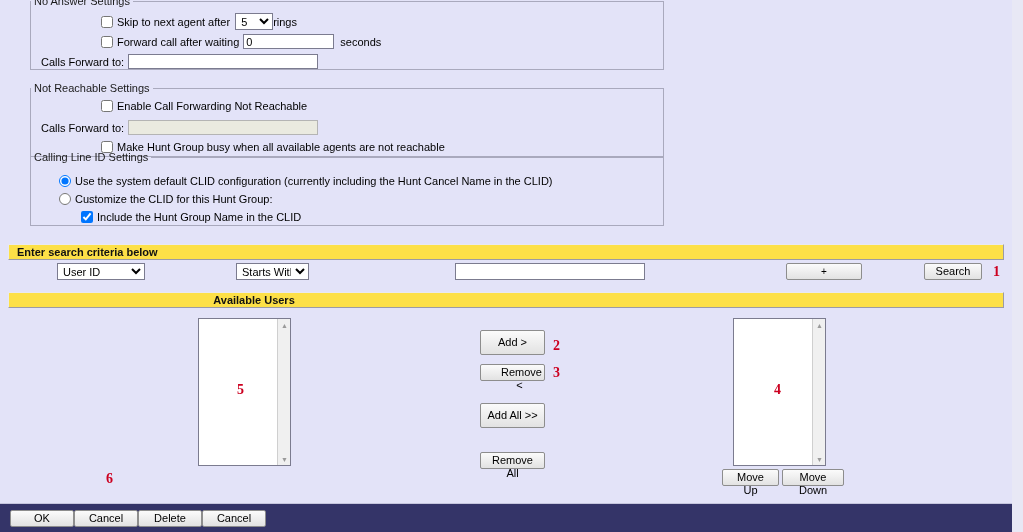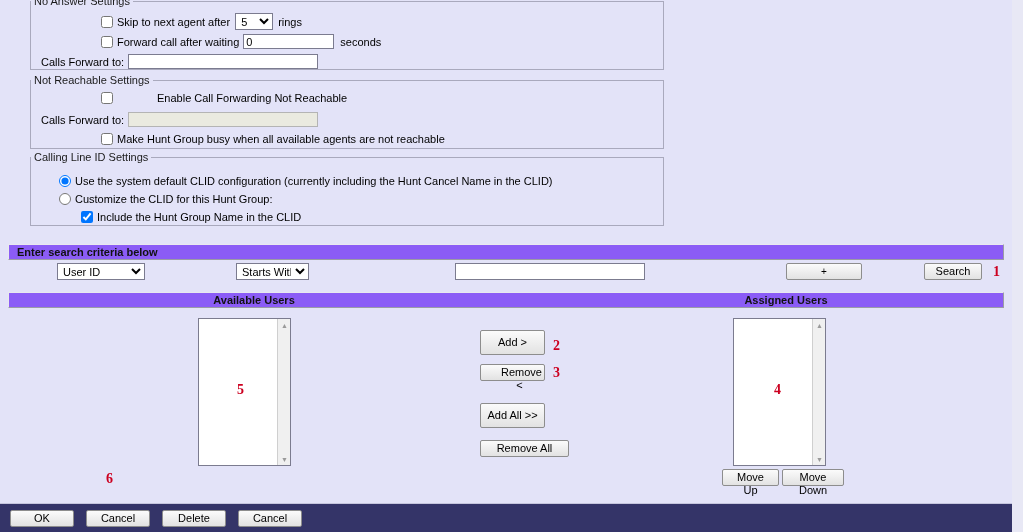--- a/index.html
+++ b/index.html
@@ -43,21 +43,21 @@
     padding: 0 3px;
     color: #1a1a1a;
   }
   .fs-noanswer {
     position: absolute;
     left: 30px; top: -5px;
     width: 632px; height: 73px;
   }
   .fs-notreach {
     position: absolute;
-    left: 30px; top: 74px;
+    left: 30px; top: 82px;
     width: 632px; height: 73px;
   }
   .fs-clid {
     position: absolute;
     left: 30px; top: 151px;
     width: 632px; height: 73px;
   }
 
   .row {
     position: absolute;
@@ -96,21 +96,21 @@
     height: 17px;
     border: 1px solid #7b7b8f;
     background: #ffffff;
     box-sizing: border-box;
     padding: 0 1px;
   }
 
   
   .greybar {
     position: absolute;
-    background: #8b5cf6;
+    background: #fde047;
     border-top: 1px solid #e9e9ef;
     border-left: 1px solid #e9e9ef;
     border-bottom: 1px solid #9b9ba5;
     border-right: 1px solid #9b9ba5;
     box-sizing: border-box;
     font-size: 11px;
     line-height: 15px;
     color: #111;
   }
   .greybar.search {
@@ -204,21 +204,21 @@
     font-size: 7px; color: #9a9a9a;
     line-height: 1;
   }
   .lb-arrow.up { top: 0; }
   .lb-arrow.down { bottom: 0; }
 
   
   .btn-add    { position: absolute; left: 480px; top: 330px; width: 65px; height: 25px; }
   .btn-remove { position: absolute; left: 480px; top: 364px; width: 65px; height: 17px; padding-left: 20px; }
   .btn-addall { position: absolute; left: 480px; top: 403px; width: 65px; height: 25px; }
-  .btn-remall { position: absolute; left: 480px; top: 440px; width: 89px; height: 17px; }
+  .btn-remall { position: absolute; left: 480px; top: 452px; width: 65px; height: 17px; }
 
   .btn-moveup   { position: absolute; left: 722px; top: 469px; width: 57px; height: 17px; }
   .btn-movedown { position: absolute; left: 782px; top: 469px; width: 62px; height: 17px; }
 
   
   .marker {
     position: absolute;
     color: #cc0020;
     font-weight: bold;
     font-size: 14px;
@@ -236,59 +236,58 @@
   .bottombar {
     position: absolute;
     left: 0; bottom: 0;
     width: 1012px; height: 29px;
     background: #343468;
     border-top: 1px solid #c5c5dd;
     display: flex;
     align-items: center;
     padding-left: 10px;
     box-sizing: border-box;
-    gap: 12px;
   }
   .bottombar .btn {
     width: 64px; height: 17px;
     font-size: 11px;
   }
 </style>
 </head>
 <body>
 
 <div class="page">
 
   <fieldset class="fs-noanswer">
     <legend>No Answer Settings</legend>
 
     <div class="row" style="left:70px; top:6px;">
       <input type="checkbox" style="">
       <span class="lbl">Skip to next agent after</span>
       <select class="sel" style="margin-left:5px; width:38px;"><option>0</option><option>1</option><option>2</option><option>3</option><option>4</option><option selected="">5</option><option>6</option><option>7</option><option>8</option><option>9</option><option>10</option></select>
-      <span class="lbl" style="margin-left:5px;">rings</span>
+      <span class="lbl" style="">rings</span>
     </div>
 
     <div class="row" style="left:70px; top:27px;">
       <input type="checkbox" style="">
       <span class="lbl">Forward call after waiting</span>
       <input type="text" class="txt" style="margin-left: 4px; width: 91px;" value="0">
       <span class="lbl" style="margin-left:6px;">seconds</span>
     </div>
 
     <div class="row" style="left:10px; top:47px;">
       <span class="lbl">Calls Forward to:</span>
       <input type="text" class="txt" style="margin-left: 4px; width: 190px;" value="">
     </div>
   </fieldset>
 
   <fieldset class="fs-notreach">
     <legend>Not Reachable Settings</legend>
 
-    <div class="row" style="left:70px; top:6px;gap:40px;">
+    <div class="row" style="left:70px; top:6px;">
       <input type="checkbox" style="">
       <span class="lbl">Enable Call Forwarding Not Reachable</span>
     </div>
 
     <div class="row" style="left:10px; top:26px;">
       <span class="lbl">Calls Forward to:</span>
       <input type="text" class="txt disabled" style="margin-left: 4px; width: 190px;" disabled="" value="">
     </div>
 
     <div class="row" style="left:70px; top:47px;">
@@ -320,21 +319,20 @@
 
   <select class="sel sel-criteria"><option>User ID</option><option>Last Name</option><option>First Name</option><option>Phone Number</option><option>Extension</option><option>Department</option><option>Email Address</option></select>
   <select class="sel sel-match"><option>Starts With</option><option>Contains</option><option>Equal To</option></select>
   <input type="text" class="txt search-input" value="" style="">
   <button class="btn btn-plus">+</button>
   <button class="btn btn-search">Search</button>
   <span class="marker m1">1</span>
 
   <div class="greybar users">
     <span class="col-title avail">Available Users</span>
-    <span class="col-title assigned">Assigned Users</span>
   </div>
 
   <div class="listbox available">
     <div class="lb-scroll">
       <div class="lb-arrow up">▲</div>
       <div class="lb-arrow down">▼</div>
     </div>
   </div>
   <span class="marker m5">5</span>
 

